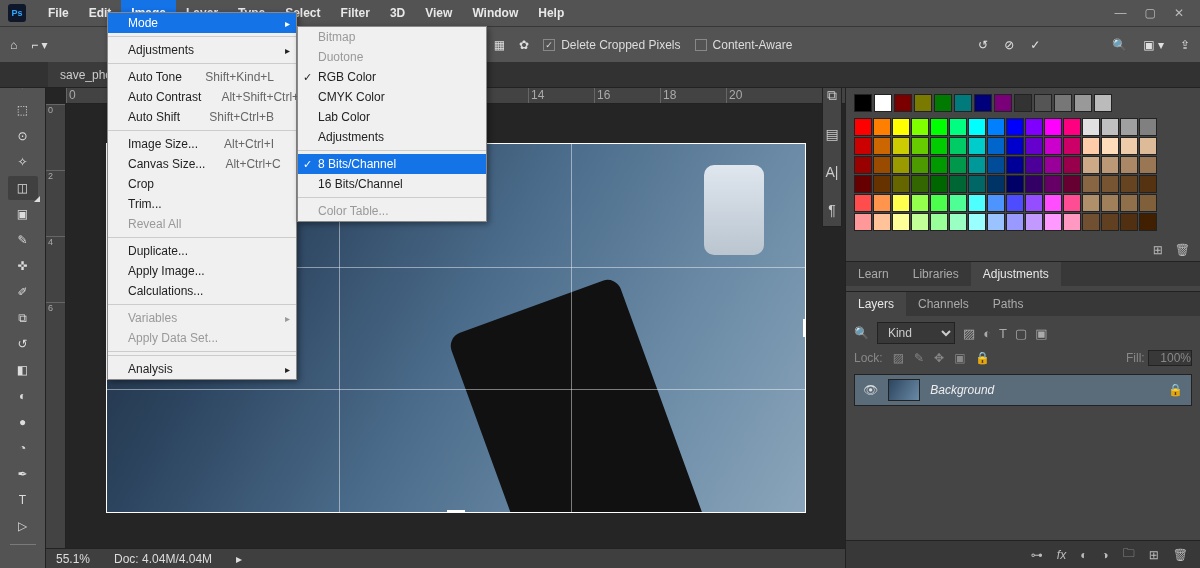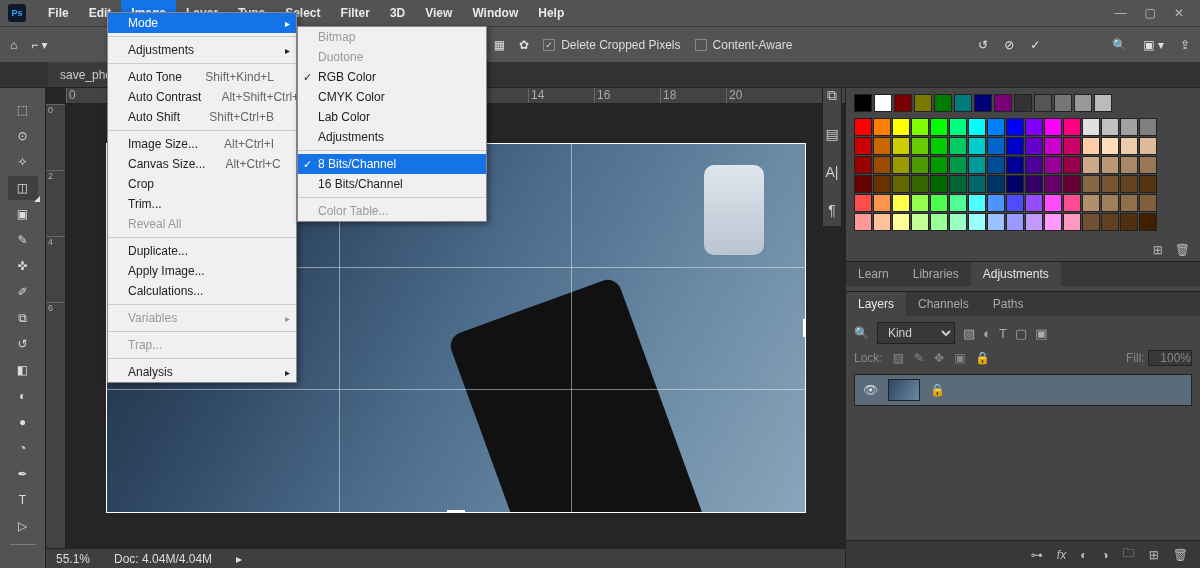--- a/index.html
+++ b/index.html
@@ -400,20 +400,21 @@
       <span class="mini">▨</span>
       <span class="mini">✎</span>
       <span class="mini">✥</span>
       <span class="mini">▣</span>
       <span class="mini">🔒</span>
       <span style="margin-left:auto" class="opacity"><span>Fill:</span> <input value="100%" style=""></span>
     </div>
     <div class="layer-item">
       <span class="eye">👁</span>
       <div class="layer-thumb"></div>
+      <span class="name">Background</span>
       <span class="lock">🔒</span>
     </div>
   </div>
   <div class="layers-footer">
     <span>⊶</span>
     <span><i>fx</i></span>
     <span>◐</span>
     <span>◑</span>
     <span>🗀</span>
     <span>⊞</span>
@@ -467,24 +468,24 @@
     <div class="ditem">
       <span>Apply Image...</span>
     </div>
     <div class="ditem">
       <span>Calculations...</span>
     </div>
     <hr>
     <div class="ditem disabled arrow">
       <span>Variables</span>
     </div>
-    <hr>
     <div class="ditem disabled">
-      <span>Trap...</span>
-    </div>
+      <span>Apply Data Set...</span>
+    </div>
+    <hr>
     <hr>
     <div class="ditem arrow">
       <span>Analysis</span>
     </div>
   </div>
 
 <div class="dropdown dd-mode" id="dd-mode">
     <div class="ditem disabled">
       <span>Bitmap</span>
     </div>

